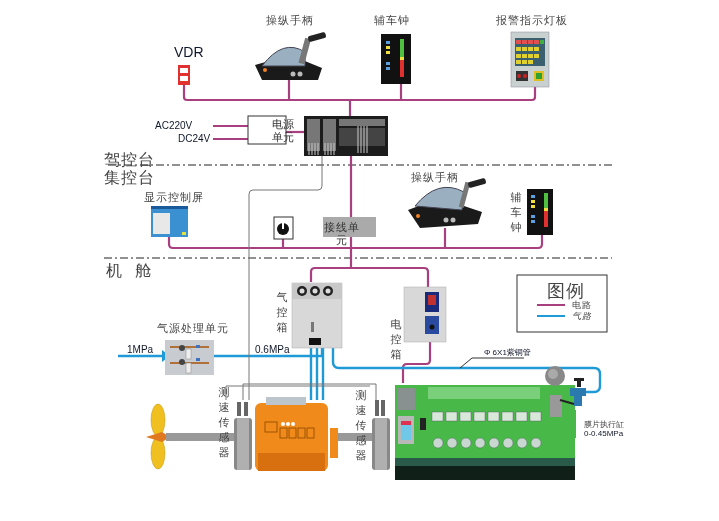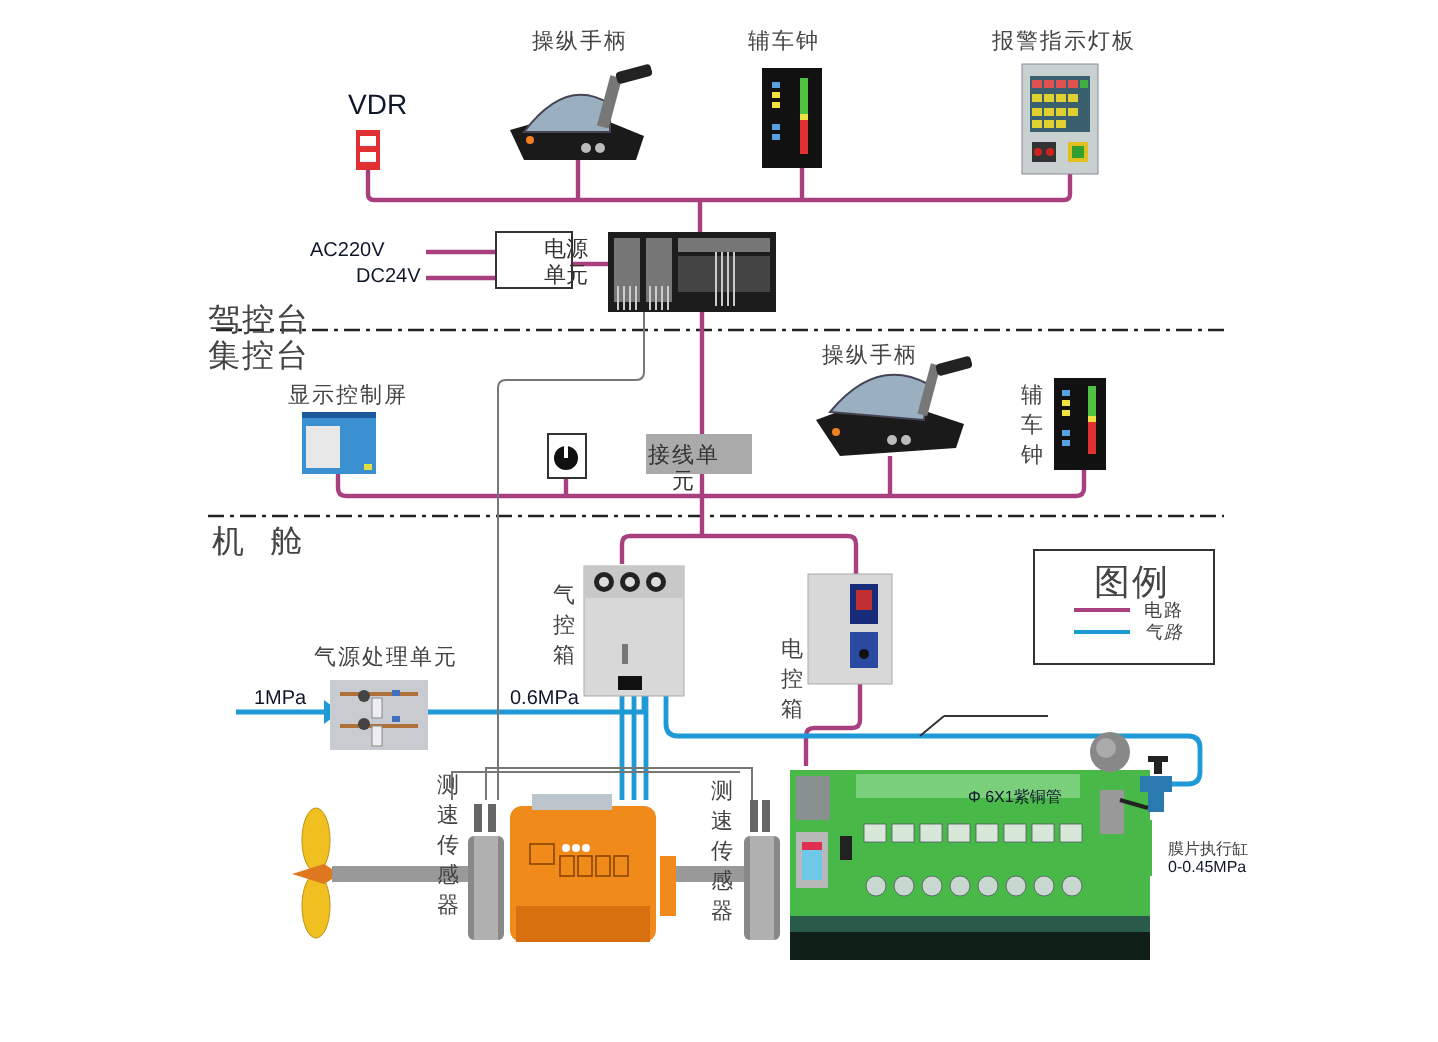--- a/index.html
+++ b/index.html
@@ -319,21 +319,21 @@
 <div class="lbl" style="left:144px; top:190px;">显示控制屏</div>
 <div class="lbl" style="left:411px; top:170px;">操纵手柄</div>
 <div class="vlbl" style="left:510px; top:190px;">辅车钟</div>
 <div class="box-text" style="left:323px; top:221px; width:38px; letter-spacing:1px;text-align:center;">接线单元</div>
 
 <div class="vlbl" style="left:276px; top:290px;">气控箱</div>
 <div class="vlbl" style="left:390px; top:290px;margin-top:27px;">电控箱</div>
 <div class="lbl" style="left:157px; top:321px;">气源处理单元</div>
 <div class="lbl-en" style="left:127px; top:344px;">1MPa</div>
 <div class="lbl-en" style="left:255px; top:344px;">0.6MPa</div>
-<div class="lbl-en" style="left:484px; top:347px; font-size:8px;margin-top:46px;">Φ 6X1紫铜管</div>
+<div class="lbl-en" style="left:484px; top:347px; font-size:8px;">Φ 6X1紫铜管</div>
 <div class="vlbl" style="left:218px; top:385px;">测速传感器</div>
 <div class="vlbl" style="left:355px; top:388px;">测速传感器</div>
 <div class="lbl" style="left:584px; top:419px; font-size:8px; letter-spacing:0;">膜片执行缸</div>
 <div class="lbl-en" style="left:584px; top:429px; font-size:8px;">0-0.45MPa</div>
 
 <div class="lbl" style="left:547px; top:279px; font-size:18px;">图例</div>
 <div class="lbl" style="left:572px; top:299px; font-size:9px;text-align:center;">电路</div>
 <div class="lbl" style="left:572px; top:310px; font-size:9px;font-style:italic;">气路</div>
 
 </body></html>

